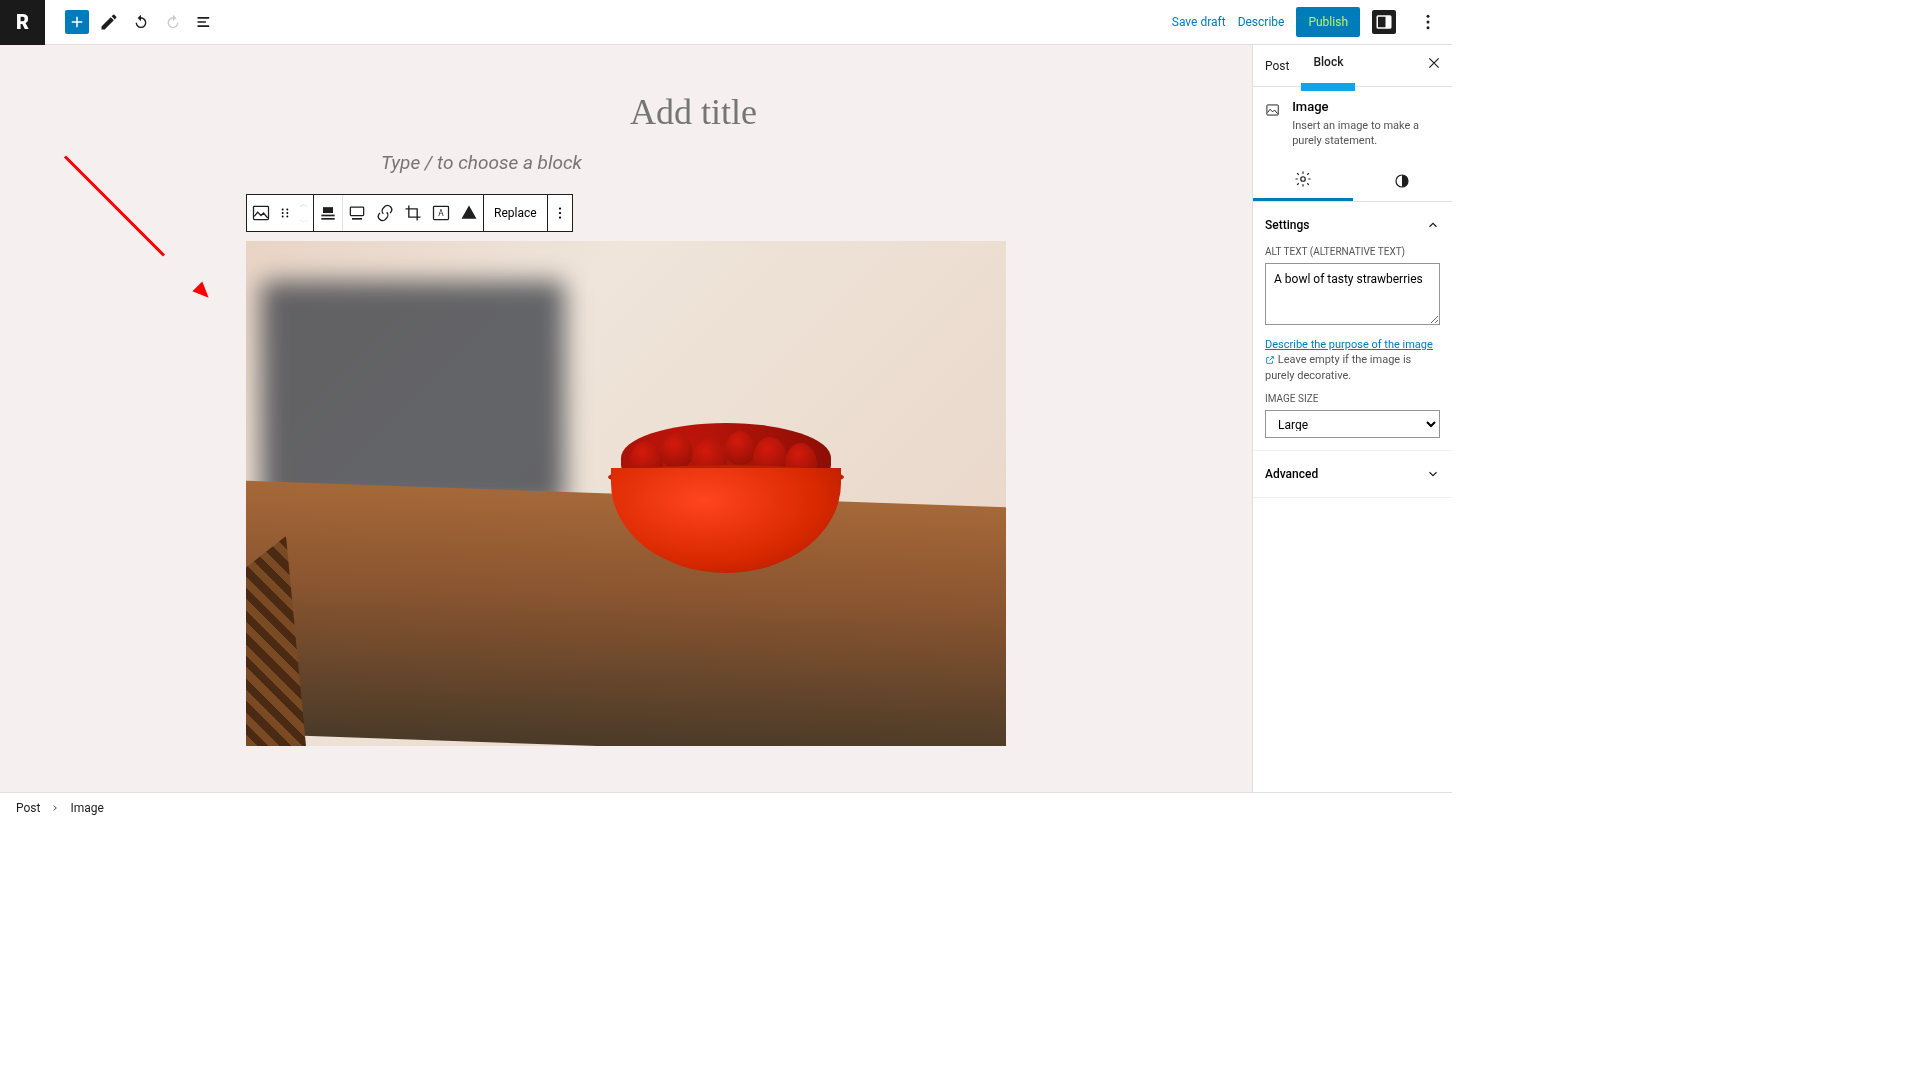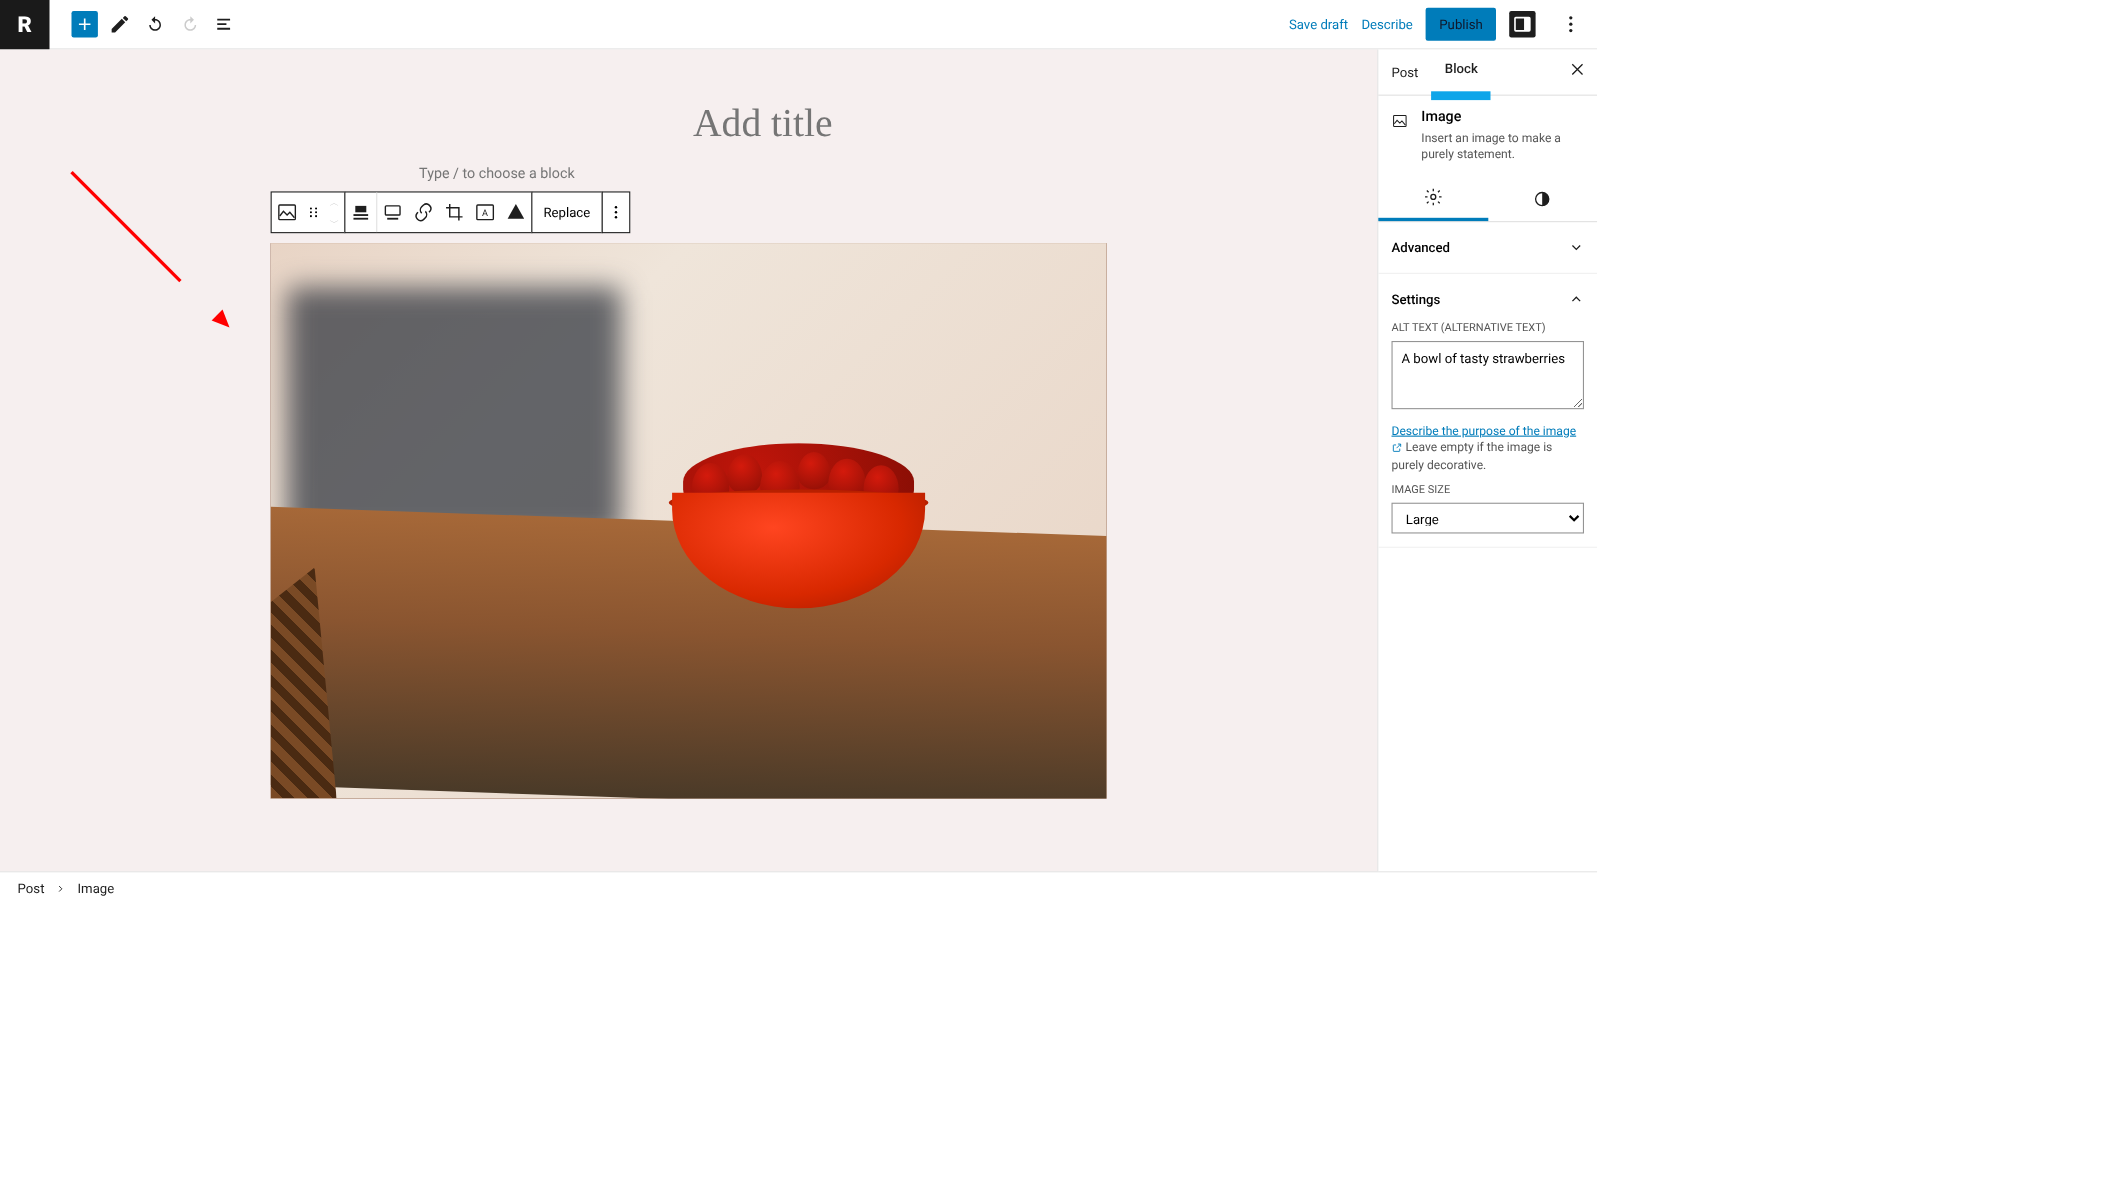--- a/index.html
+++ b/index.html
@@ -7,32 +7,32 @@
 
 
 .top-bar { height: 45px; border-bottom: 1px solid #e0e0e0; display: flex; align-items: center; justify-content: space-between; background: #fff; }
 .top-left { display: flex; align-items: center; }
 .logo-box { width: 45px; height: 45px; background: #1a1a1a; color: #fff; display: flex; align-items: center; justify-content: center; font-weight: 900; font-size: 20px; }
 .add-btn { width: 24px; height: 24px; background: #007cba; display: flex; align-items: center; justify-content: center; margin-left: 20px; border-radius: 2px; cursor: pointer; }
 .tb-icon { width: 24px; height: 24px; display: flex; align-items: center; justify-content: center; margin-left: 8px; cursor: pointer; color: #1e1e1e; }
 .tb-icon.dim { color: #ccc; }
 .top-right { display: flex; align-items: center; padding-right: 12px; gap: 12px; }
 .link-btn { color: #007cba; font-size: 12px; cursor: pointer; text-align: right; }
-.publish-btn { background: #007cba; color: #0f172a; font-size: 12px; padding: 8px 12px; border-radius: 2px; cursor: pointer; }
+.publish-btn { background: #007cba; color: #bef264; font-size: 12px; padding: 8px 12px; border-radius: 2px; cursor: pointer; }
 .settings-toggle { width: 24px; height: 24px; background: #1e1e1e; display: flex; align-items: center; justify-content: center; border-radius: 2px; cursor: pointer; }
 
 
 .main { display: flex; height: calc(100% - 45px - 30px); }
 .canvas { flex: 1; background: #f6efef; overflow-y: scroll; position: relative; }
 .sidebar { width: 200px; background: #fff; border-left: 1px solid #e0e0e0; display: flex; flex-direction: column; }
 
 
 .content-wrap { width: 760px; margin: 0 auto; padding-top: 40px; }
 .title-input { font-family: Georgia, serif; font-size: 36px; color: #757575; font-weight: 400; padding: 6px 0 18px; margin-left: 135px; text-align: center; }
-.block-hint { font-size: 13px; color: #757575; margin-left: 135px; margin-bottom: 8px; }
+.block-hint { font-size: 19px; color: #757575; margin-left: 135px; margin-bottom: 20px; font-style: italic; }
 .block-toolbar { display: inline-flex; margin-left: 0; margin-bottom: 9px; }
 .bt-group { display: flex; border: 1px solid #1e1e1e; background: #fff; }
 .bt-group + .bt-group { margin-left: -1px; }
 .bt-btn { width: 28px; height: 36px; display: flex; align-items: center; justify-content: center; cursor: pointer; }
 .bt-btn.wide { width: auto; padding: 0 10px; font-size: 12px; }
 .bt-sep { width: 1px; background: #e0e0e0; }
 .move-col { display: flex; flex-direction: column; width: 18px; }
 .move-btn { height: 18px; display: flex; align-items: center; justify-content: center; cursor: pointer; font-size: 9px; color: #ccc; }
 
 .image-block { width: 760px; height: 505px; position: relative; overflow: hidden; background: #8a5a3c; }
@@ -273,44 +273,44 @@
       </div>
       <div class="sb-subtab">
         <svg width="18" height="18" viewBox="0 0 24 24">
             <circle cx="12" cy="12" r="8" fill="none" stroke="#1e1e1e" stroke-width="1.6"></circle>
             <path d="M12 4a8 8 0 0 1 0 16z" fill="#1e1e1e"></path>
           </svg>
       </div>
     </div>
     <div class="sb-section">
       <div class="sb-section-head">
-        <span>Advanced</span>
-        <svg width="14" height="14" viewBox="0 0 24 24">
-            <path d="M6 9l6 6 6-6" fill="none" stroke="#1e1e1e" stroke-width="2"></path>
-          </svg>
-      </div>
-    </div>
-    <div class="sb-section">
-      <div class="sb-section-head">
         <span>Settings</span>
         <svg width="14" height="14" viewBox="0 0 24 24">
             <path d="M6 15l6-6 6 6" fill="none" stroke="#1e1e1e" stroke-width="2"></path>
           </svg>
       </div>
       <div class="sb-label">ALT TEXT (ALTERNATIVE TEXT)</div>
       <textarea class="sb-textarea" style="">A bowl of tasty strawberries</textarea>
       <div class="sb-help">
         <a>Describe the purpose of the image</a><svg style="display:inline;vertical-align:middle" width="10" height="10" viewBox="0 0 24 24">
             <path d="M14 4h6v6M20 4l-9 9M18 14v5a1 1 0 0 1-1 1H5a1 1 0 0 1-1-1V7a1 1 0 0 1 1-1h5" fill="none" stroke="#007cba" stroke-width="2"></path>
           </svg> <span>Leave empty if the image is purely decorative.</span>
       </div>
       <div class="sb-label">IMAGE SIZE</div>
       <select class="sb-select">
         <option>Large</option>
       </select>
+    </div>
+    <div class="sb-section">
+      <div class="sb-section-head">
+        <span>Advanced</span>
+        <svg width="14" height="14" viewBox="0 0 24 24">
+            <path d="M6 9l6 6 6-6" fill="none" stroke="#1e1e1e" stroke-width="2"></path>
+          </svg>
+      </div>
     </div>
   </div>
 </div>
 
 <div class="footer">
   <span>Post</span>
   <svg width="10" height="10" viewBox="0 0 24 24">
       <path d="M9 6l6 6-6 6" fill="none" stroke="#1e1e1e" stroke-width="2"></path>
     </svg>
   <span>Image</span>

